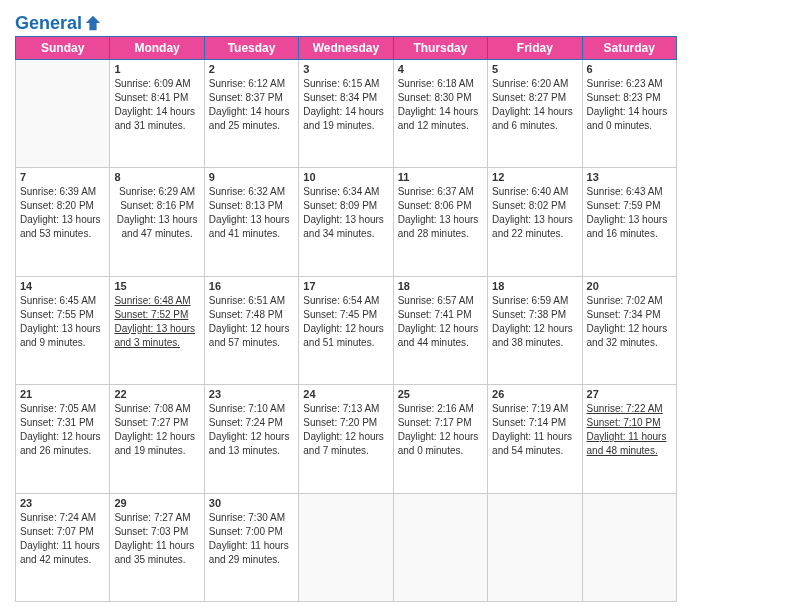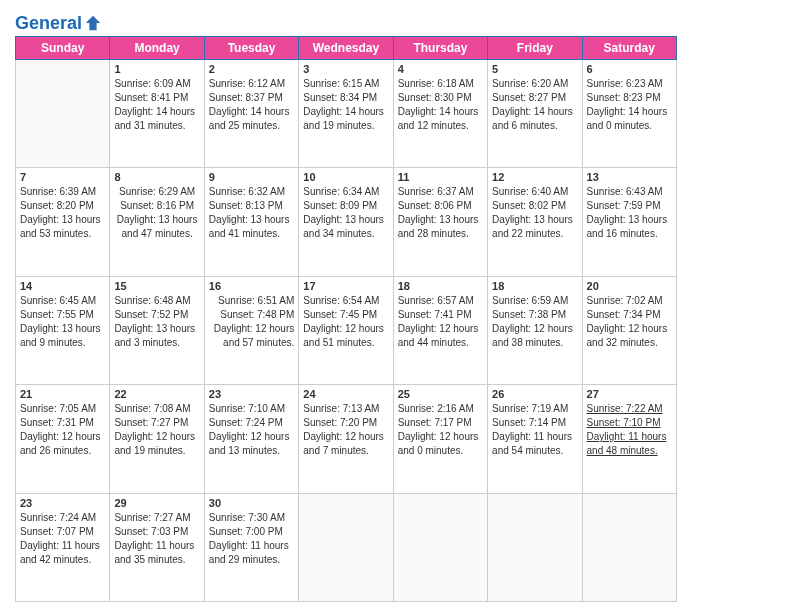--- a/index.html
+++ b/index.html
@@ -230,28 +230,28 @@
         <tr>
           <td>
             <span class="day-num">14</span>
             <div class="day-info" style="white-space: pre-line;">Sunrise: 6:45 AM
 Sunset: 7:55 PM
 Daylight: 13 hours
 and 9 minutes.</div>
           </td>
           <td>
             <span class="day-num">15</span>
-            <div class="day-info" style="white-space: pre-line;">Sunrise: 6:48 AM
+            <div class="day-info" style="white-space: pre-line; text-decoration: underline;">Sunrise: 6:48 AM
 Sunset: 7:52 PM
 Daylight: 13 hours
 and 3 minutes.</div>
           </td>
           <td>
             <span class="day-num">16</span>
-            <div class="day-info" style="white-space: pre-line; text-align: right;">Sunrise: 6:51 AM
+            <div class="day-info" style="white-space: pre-line;">Sunrise: 6:51 AM
 Sunset: 7:48 PM
 Daylight: 12 hours
 and 57 minutes.</div>
           </td>
           <td>
             <span class="day-num">17</span>
             <div class="day-info" style="white-space: pre-line;">Sunrise: 6:54 AM
 Sunset: 7:45 PM
 Daylight: 12 hours
 and 51 minutes.</div>

